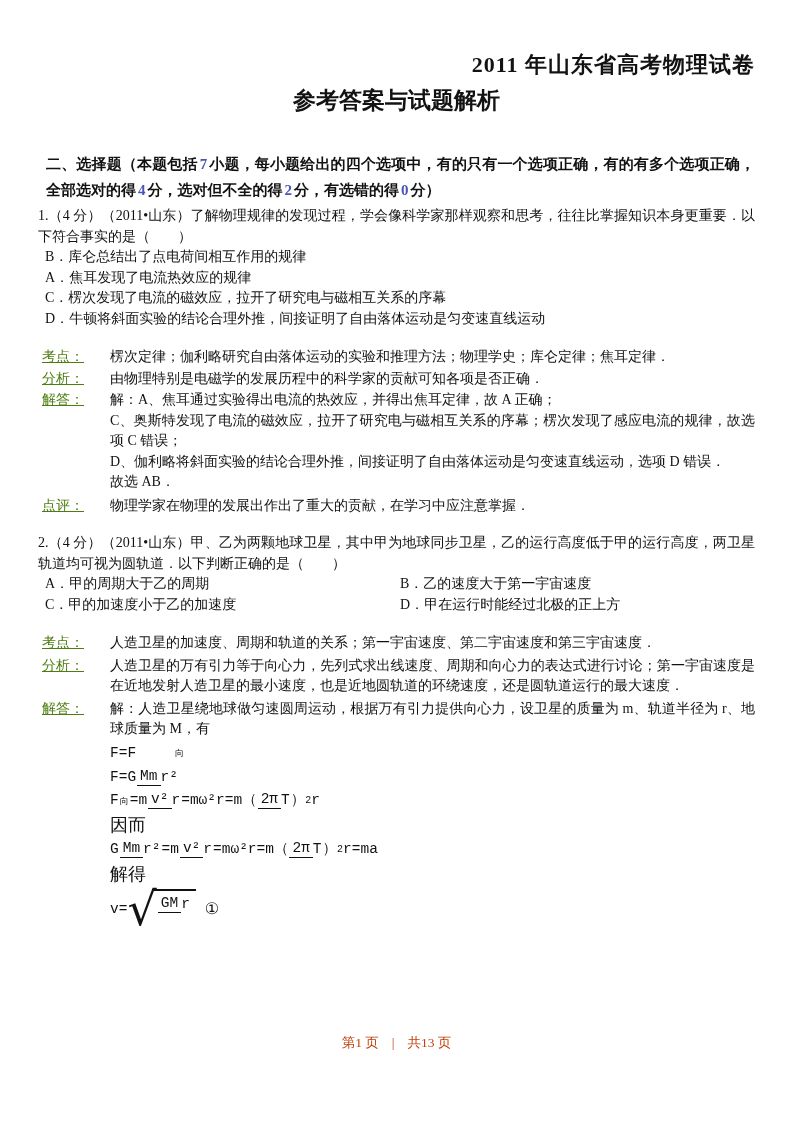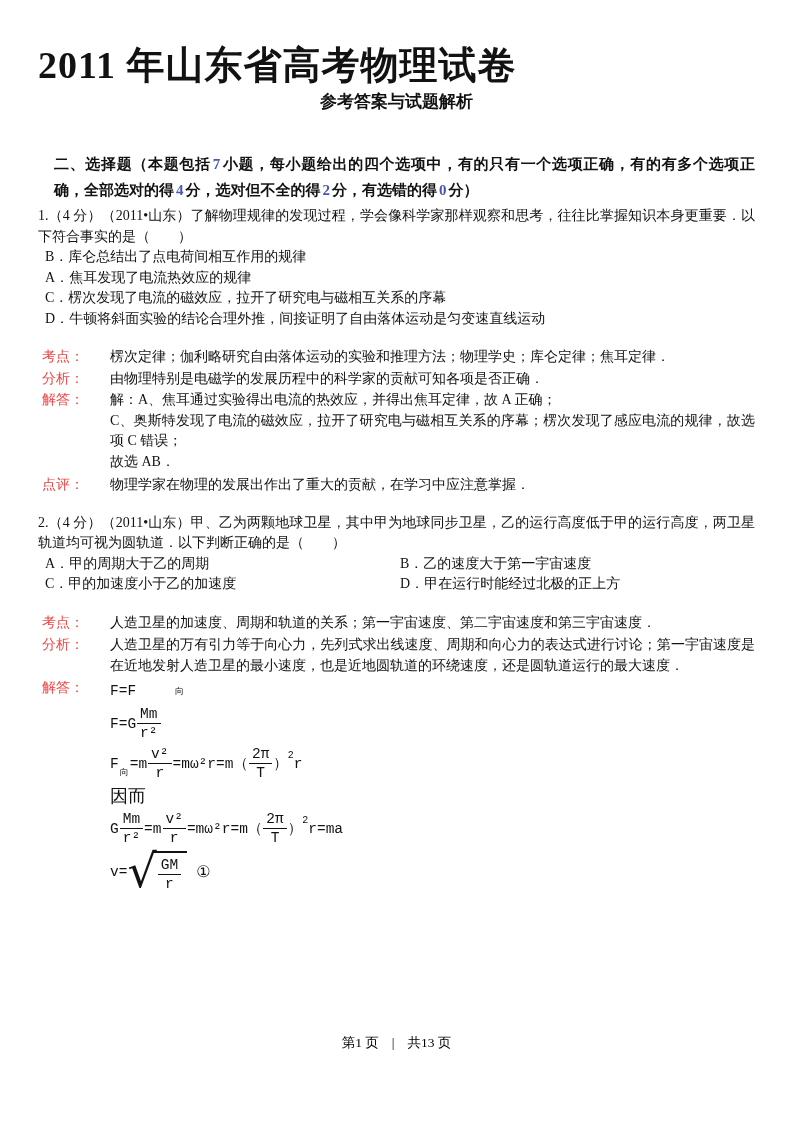--- a/index.html
+++ b/index.html
@@ -3,62 +3,62 @@
 <meta charset="utf-8">
 <style>
   html,body{margin:0;padding:0;}
   body{
     width:793px;height:1122px;background:#ffffff;color:#121212;
     font-family:"Liberation Serif","DejaVu Serif",serif;
     position:relative;overflow:hidden;
   }
   .page{position:absolute;inset:0;padding:48px 38px 0 38px;box-sizing:border-box;}
   .doc-title{
-    font-size:38px;font-weight:bold;text-align:left;margin:0 0 9px 0;
+    font-size:22px;font-weight:bold;text-align:right;margin:0 0 9px 0;
     line-height:34px;letter-spacing:1px;
   }
   .doc-subtitle{
-    font-size:17px;font-weight:bold;text-align:center;margin:0 0 38px 0;line-height:22px;
+    font-size:23px;font-weight:bold;text-align:center;margin:0 0 38px 0;line-height:22px;font-family:Liberation Mono, monospace;
   }
   .section-heading{
-    font-size:15px;font-weight:bold;line-height:26px;margin:0 0 3px 16px;text-align:justify;
+    font-size:15px;font-weight:bold;line-height:26px;margin:0 0 3px 8px;text-align:justify;
   }
   .section-heading .num{color:#4a55b4;padding:0 2px;}
   .para{font-size:14px;line-height:20.5px;margin:0;text-align:justify;}
   .stem{margin:0;}
   .options{margin:0 0 0 7px;}
   .option-row{font-size:14px;line-height:20.5px;}
   .options-grid{display:grid;grid-template-columns:355px 1fr;margin:0 0 0 7px;}
   .analysis{margin:18px 0 0 4px;}
   .analysis-row{display:flex;font-size:14px;line-height:20.5px;margin:0 0 1px 0;}
-  .analysis-row .lbl{flex:0 0 50px;color:#ef4444;}
+  .analysis-row .lbl{flex:0 0 50px;color:#4d7c0f;text-decoration:underline;}
   .analysis-row .content{flex:1;text-align:justify;margin-left:18px;}
   .content p{margin:0;}
   .q2-block{margin-top:17px;}
   .q2-analysis .analysis-row{margin-bottom:2px;}
   
   .formula{
     display:flex;align-items:center;
     font-family:"Liberation Mono","DejaVu Sans Mono",monospace;
     font-size:14.5px;margin:5px 0;line-height:18px;
   }
   .formula-plain{margin:4px 0 6px 0;gap:38px;}
-  .frac{display:inline-flex;flex-direction:column;margin:0 1px;}
+  .frac{display:inline-flex;flex-direction:row;margin:0 1px;}
   .frac .fnum{display:block;border-bottom:1px solid #111;padding:0 3px 1px 3px;text-align:center;line-height:16px;}
   .frac .fden{display:block;padding-top:1px;text-align:center;line-height:16px;}
   .cnsub{font-size:9px;align-self:flex-end;margin:0 1px 0 1px;font-family:"Liberation Serif",serif;}
   .fsup{font-size:10px;align-self:flex-start;margin-top:1px;}
   .conn{font-size:18px;line-height:20px;margin:7px 0;}
   .sqrt{display:inline-flex;align-items:flex-start;}
   .rad{font-size:46px;line-height:40px;font-family:"DejaVu Sans",sans-serif;font-weight:normal;}
   .rootbox{border-top:2px solid #111;margin-left:-4px;padding:3px 5px 0 4px;}
   .circ{margin-left:9px;font-size:16px;font-family:"Liberation Serif",serif;}
   .footer{
     position:absolute;left:0;right:0;bottom:70px;text-align:center;
-    font-size:13.5px;color:#000000;
+    font-size:13.5px;color:#c2410c;
   }
   .footer .sep{margin:0 13px;}
 </style>
 </head>
 <body>
 
 <div class="page">
 
   <h1 class="doc-title">2011 年山东省高考物理试卷</h1>
   <h2 class="doc-subtitle">参考答案与试题解析</h2>
@@ -81,20 +81,21 @@
       </div>
       <div class="analysis-row">
         <span class="lbl">分析：</span>
         <div class="content">由物理特别是电磁学的发展历程中的科学家的贡献可知各项是否正确．</div>
       </div>
       <div class="analysis-row">
         <span class="lbl">解答：</span>
         <div class="content">
           <p>解：A、焦耳通过实验得出电流的热效应，并得出焦耳定律，故 A 正确；</p>
           <p>C、奥斯特发现了电流的磁效应，拉开了研究电与磁相互关系的序幕；楞次发现了感应电流的规律，故选项 C 错误；</p>
+          <p>D、伽利略将斜面实验的结论合理外推，间接证明了自由落体运动是匀变速直线运动，选项 D 错误．</p>
           <p>故选 AB．</p>
         </div>
       </div>
       <div class="analysis-row" style="margin-top:3px;">
         <span class="lbl">点评：</span>
         <div class="content">物理学家在物理的发展出作出了重大的贡献，在学习中应注意掌握．</div>
       </div>
     </div>
   </div>
 
@@ -112,20 +113,21 @@
         <span class="lbl">考点：</span>
         <div class="content">人造卫星的加速度、周期和轨道的关系；第一宇宙速度、第二宇宙速度和第三宇宙速度．</div>
       </div>
       <div class="analysis-row">
         <span class="lbl">分析：</span>
         <div class="content">人造卫星的万有引力等于向心力，先列式求出线速度、周期和向心力的表达式进行讨论；第一宇宙速度是在近地发射人造卫星的最小速度，也是近地圆轨道的环绕速度，还是圆轨道运行的最大速度．</div>
       </div>
       <div class="analysis-row">
         <span class="lbl">解答：</span>
         <div class="content">
+          <p>解：人造卫星绕地球做匀速圆周运动，根据万有引力提供向心力，设卫星的质量为 m、轨道半径为 r、地球质量为 M，有</p>
 
           <div class="formula formula-plain">
             <span>F=F</span>
               <span class="cnsub">向</span>
           </div>
 
           <div class="formula">
             <span>F=G</span>
             <span class="frac">
                 <span class="fnum">Mm</span>
@@ -167,20 +169,21 @@
             <span>=mω²r=m（</span>
             <span class="frac">
                 <span class="fnum">2π</span>
                 <span class="fden">T</span>
               </span>
             <span>）</span>
               <span class="fsup">2</span>
               <span>r=ma</span>
           </div>
 
+          <p class="conn">解得</p>
 
           <div class="formula">
             <span>v=</span>
             <span class="sqrt">
               <span class="rad">√</span>
               <span class="rootbox">
                 <span class="frac">
                     <span class="fnum">GM</span>
                     <span class="fden">r</span>
                   </span>

